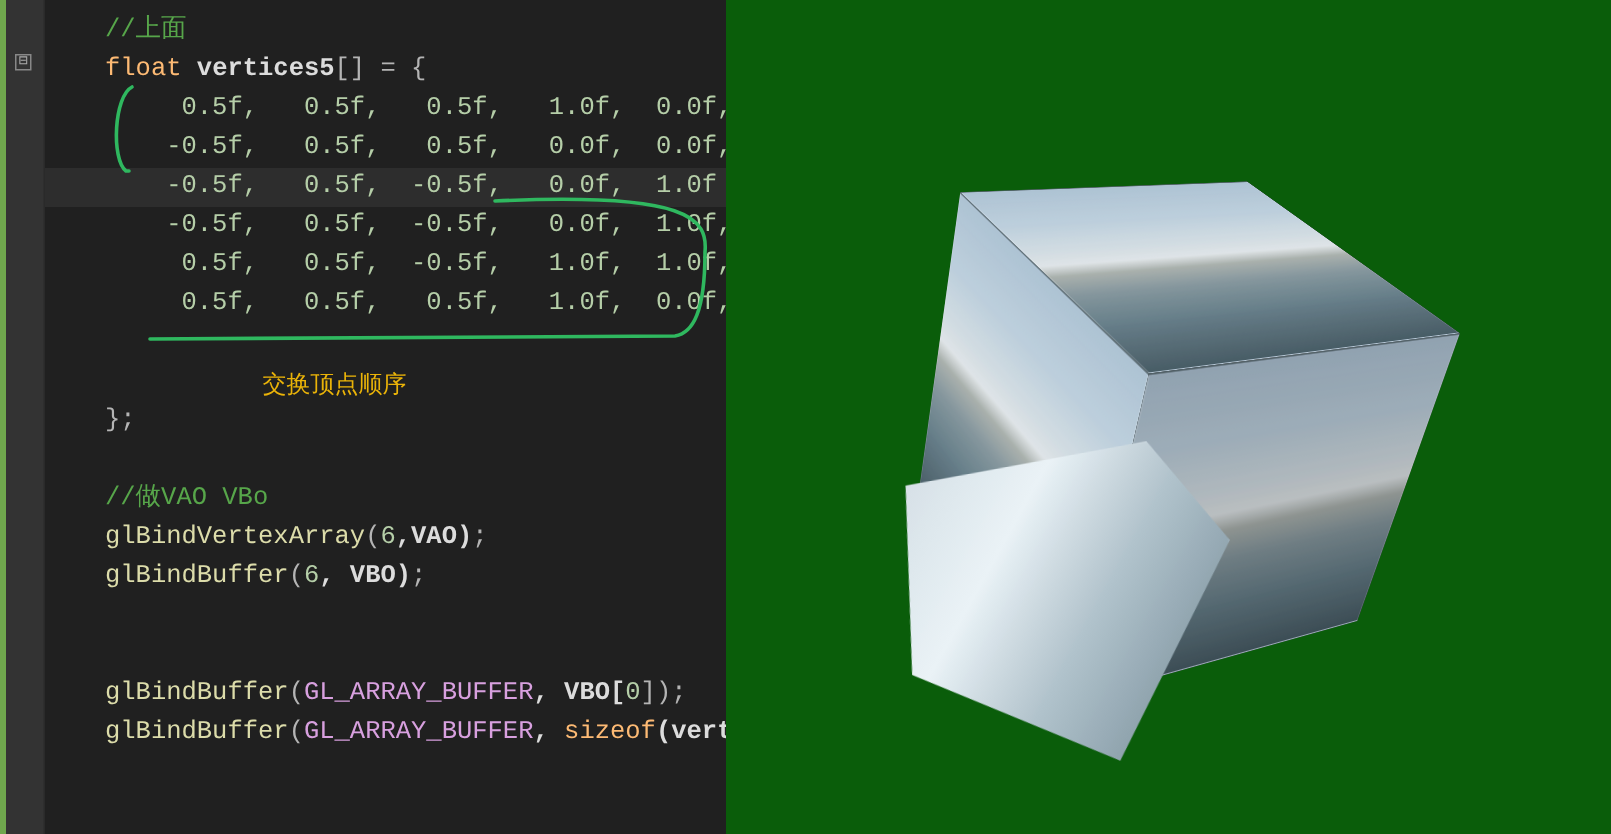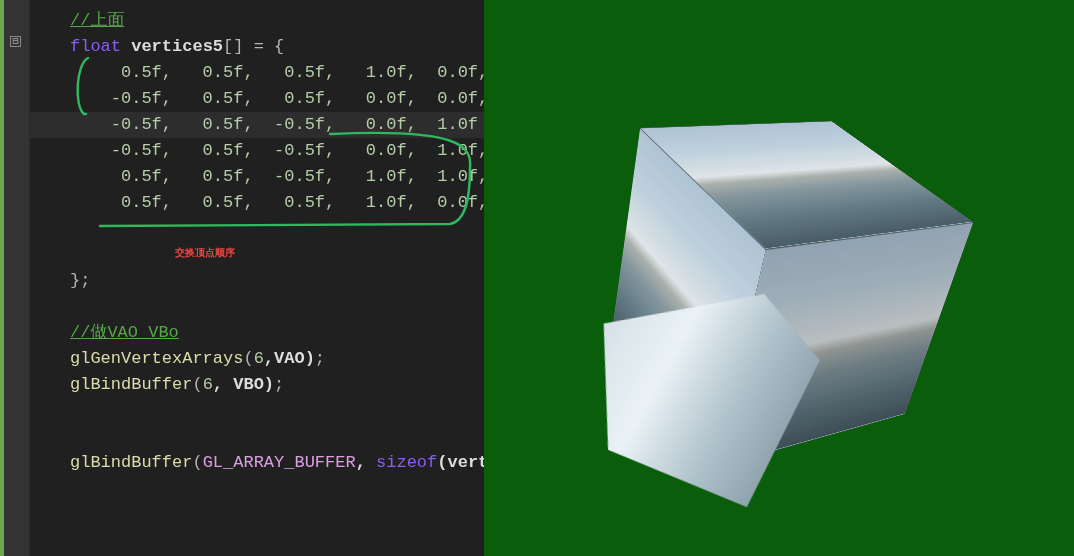--- a/index.html
+++ b/index.html
@@ -60,37 +60,36 @@
   .line {
     height: 26px;
     line-height: 26px;
     padding-left: 40px;
     white-space: pre;
     position: relative;
   }
   .line.hl {
     background: #2d2d2d;
   }
-  .c-comment { color: #57A64A; text-decoration: underline; }
-  .c-keyword { color: #8b5cf6; }
+  .c-comment { color: #57A64A; }
+  .c-keyword { color: #fdba74; }
   .c-ident   { color: #dcdcdc; font-weight: bold; }
   .c-paren   { color: #b4b4b4; }
   .c-func    { color: #dcdcaa; }
   .c-num     { color: #B5CEA8; }
   .c-const   { color: #D8A0DF; }
   .c-op      { color: #b4b4b4; }
 
   .annot {
     position: absolute;
     left: 175px;
     top: 246px;
-    color: #ef4444;
-    font-size: 10px;
+    color: #eab308;
+    font-size: 16px;
     font-family: "Microsoft YaHei", sans-serif;
-    font-weight: bold;
   }
   .freehand {
     position: absolute;
     left: 30px;
     top: 0;
     pointer-events: none;
   }
 
   .right-panel {
     width: 590px;
@@ -172,24 +171,25 @@
     <div class="line"><span class="c-num">    -0.5f,   0.5f,   0.5f,   0.0f,  0.0f,</span></div>
     <div class="line hl"><span class="c-num">    -0.5f,   0.5f,  -0.5f,   0.0f,  1.0f</span></div>
     <div class="line"><span class="c-num">    -0.5f,   0.5f,  -0.5f,   0.0f,  1.0f,</span></div>
     <div class="line"><span class="c-num">     0.5f,   0.5f,  -0.5f,   1.0f,  1.0f,</span></div>
     <div class="line"><span class="c-num">     0.5f,   0.5f,   0.5f,   1.0f,  0.0f,</span></div>
     <div class="line"></div>
     <div class="line"></div>
     <div class="line"><span class="c-paren">};</span></div>
     <div class="line"></div>
     <div class="line"><span class="c-comment">//做VAO VBo</span></div>
-    <div class="line"><span class="c-func">glGenVertexArrays</span><span class="c-paren">(</span><span class="c-num">6</span><span class="c-ident">,VAO)</span><span class="c-op">;</span></div>
+    <div class="line"><span class="c-func">glBindVertexArray</span><span class="c-paren">(</span><span class="c-num">6</span><span class="c-ident">,VAO)</span><span class="c-op">;</span></div>
     <div class="line"><span class="c-func">glBindBuffer</span><span class="c-paren">(</span><span class="c-num">6</span><span class="c-ident">, VBO)</span><span class="c-op">;</span></div>
     <div class="line"></div>
     <div class="line"></div>
+    <div class="line"><span class="c-func">glBindBuffer</span><span class="c-paren">(</span><span class="c-const">GL_ARRAY_BUFFER</span><span class="c-ident">, VBO[</span><span class="c-num">0</span><span class="c-paren">])</span><span class="c-op">;</span></div>
     <div class="line"><span class="c-func">glBindBuffer</span><span class="c-paren">(</span><span class="c-const">GL_ARRAY_BUFFER</span><span class="c-ident">, </span><span class="c-keyword">sizeof</span><span class="c-ident">(vert</span></div>
   </div>
 
   <svg class="freehand" width="460" height="260">
     <path d="M 58 58 C 46 64, 44 106, 54 114 L 56 114" stroke="#2fb85f" stroke-width="2.4" fill="none" stroke-linecap="round"></path>
     <path d="M 300 134 C 430 128, 442 146, 440 168 C 440 208, 432 222, 420 224 L 70 226" stroke="#2fb85f" stroke-width="2.4" fill="none" stroke-linecap="round"></path>
   </svg>
 
   <div class="annot">交换顶点顺序</div>
 </div>

